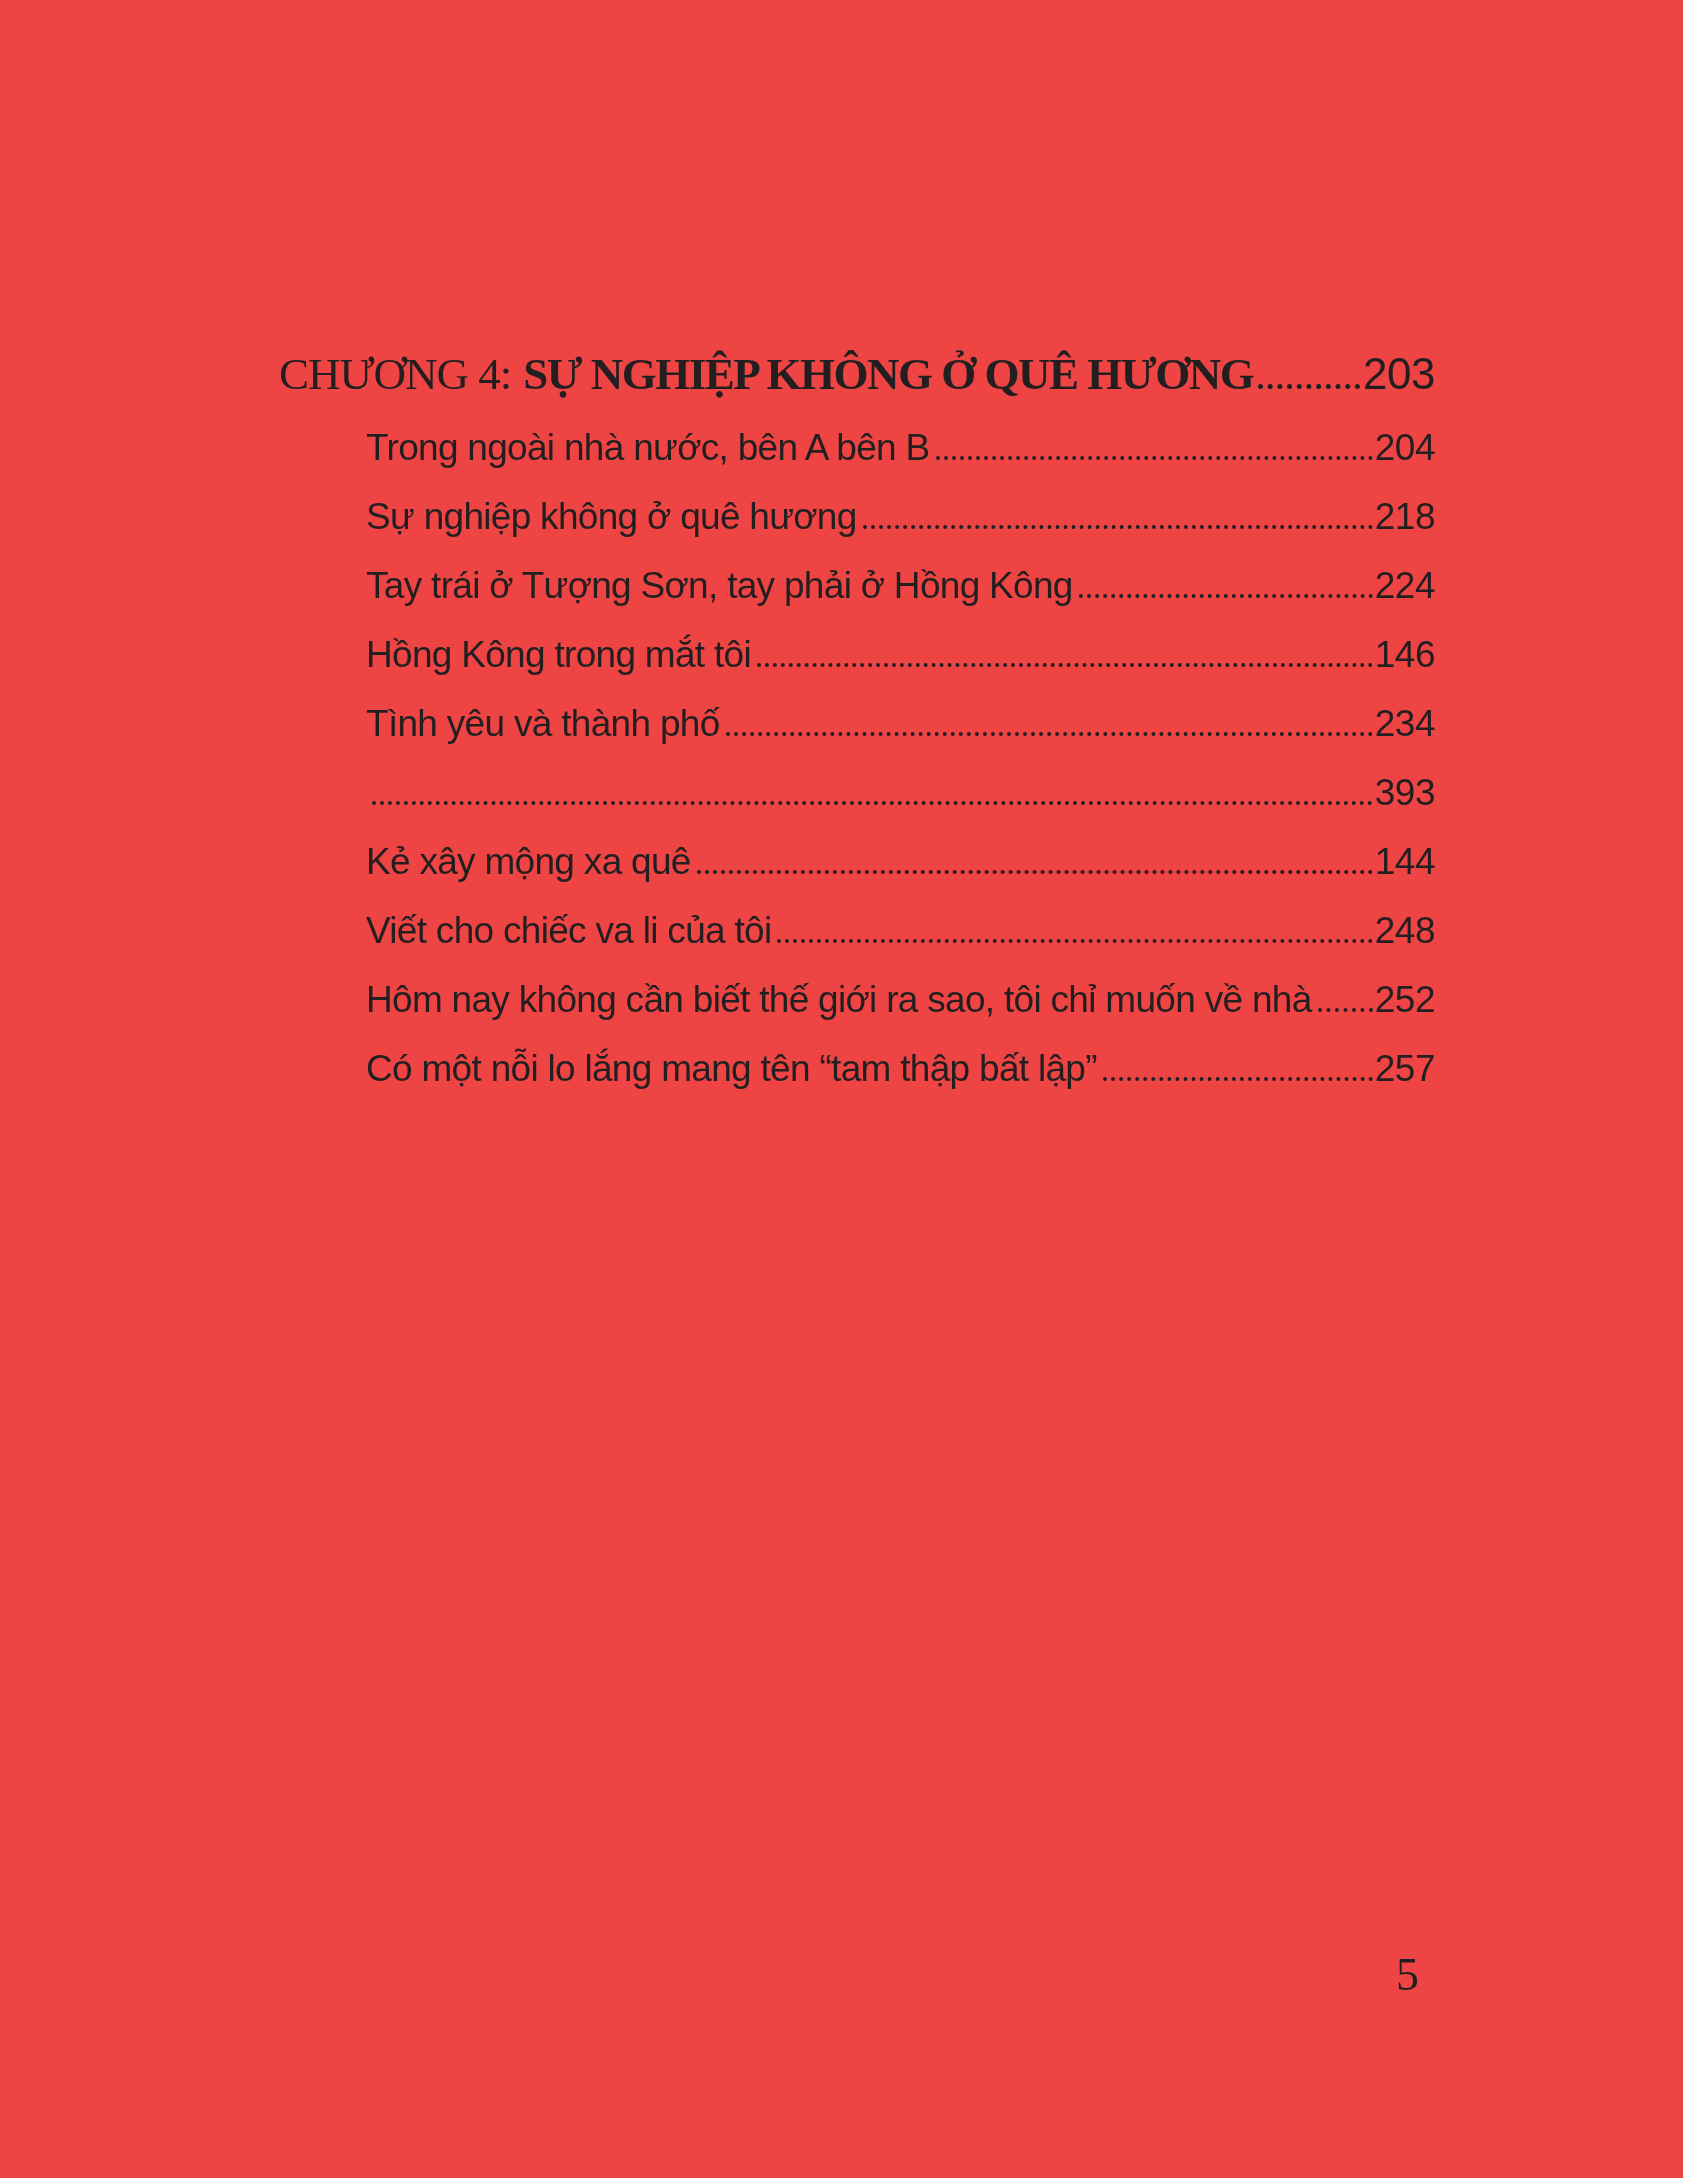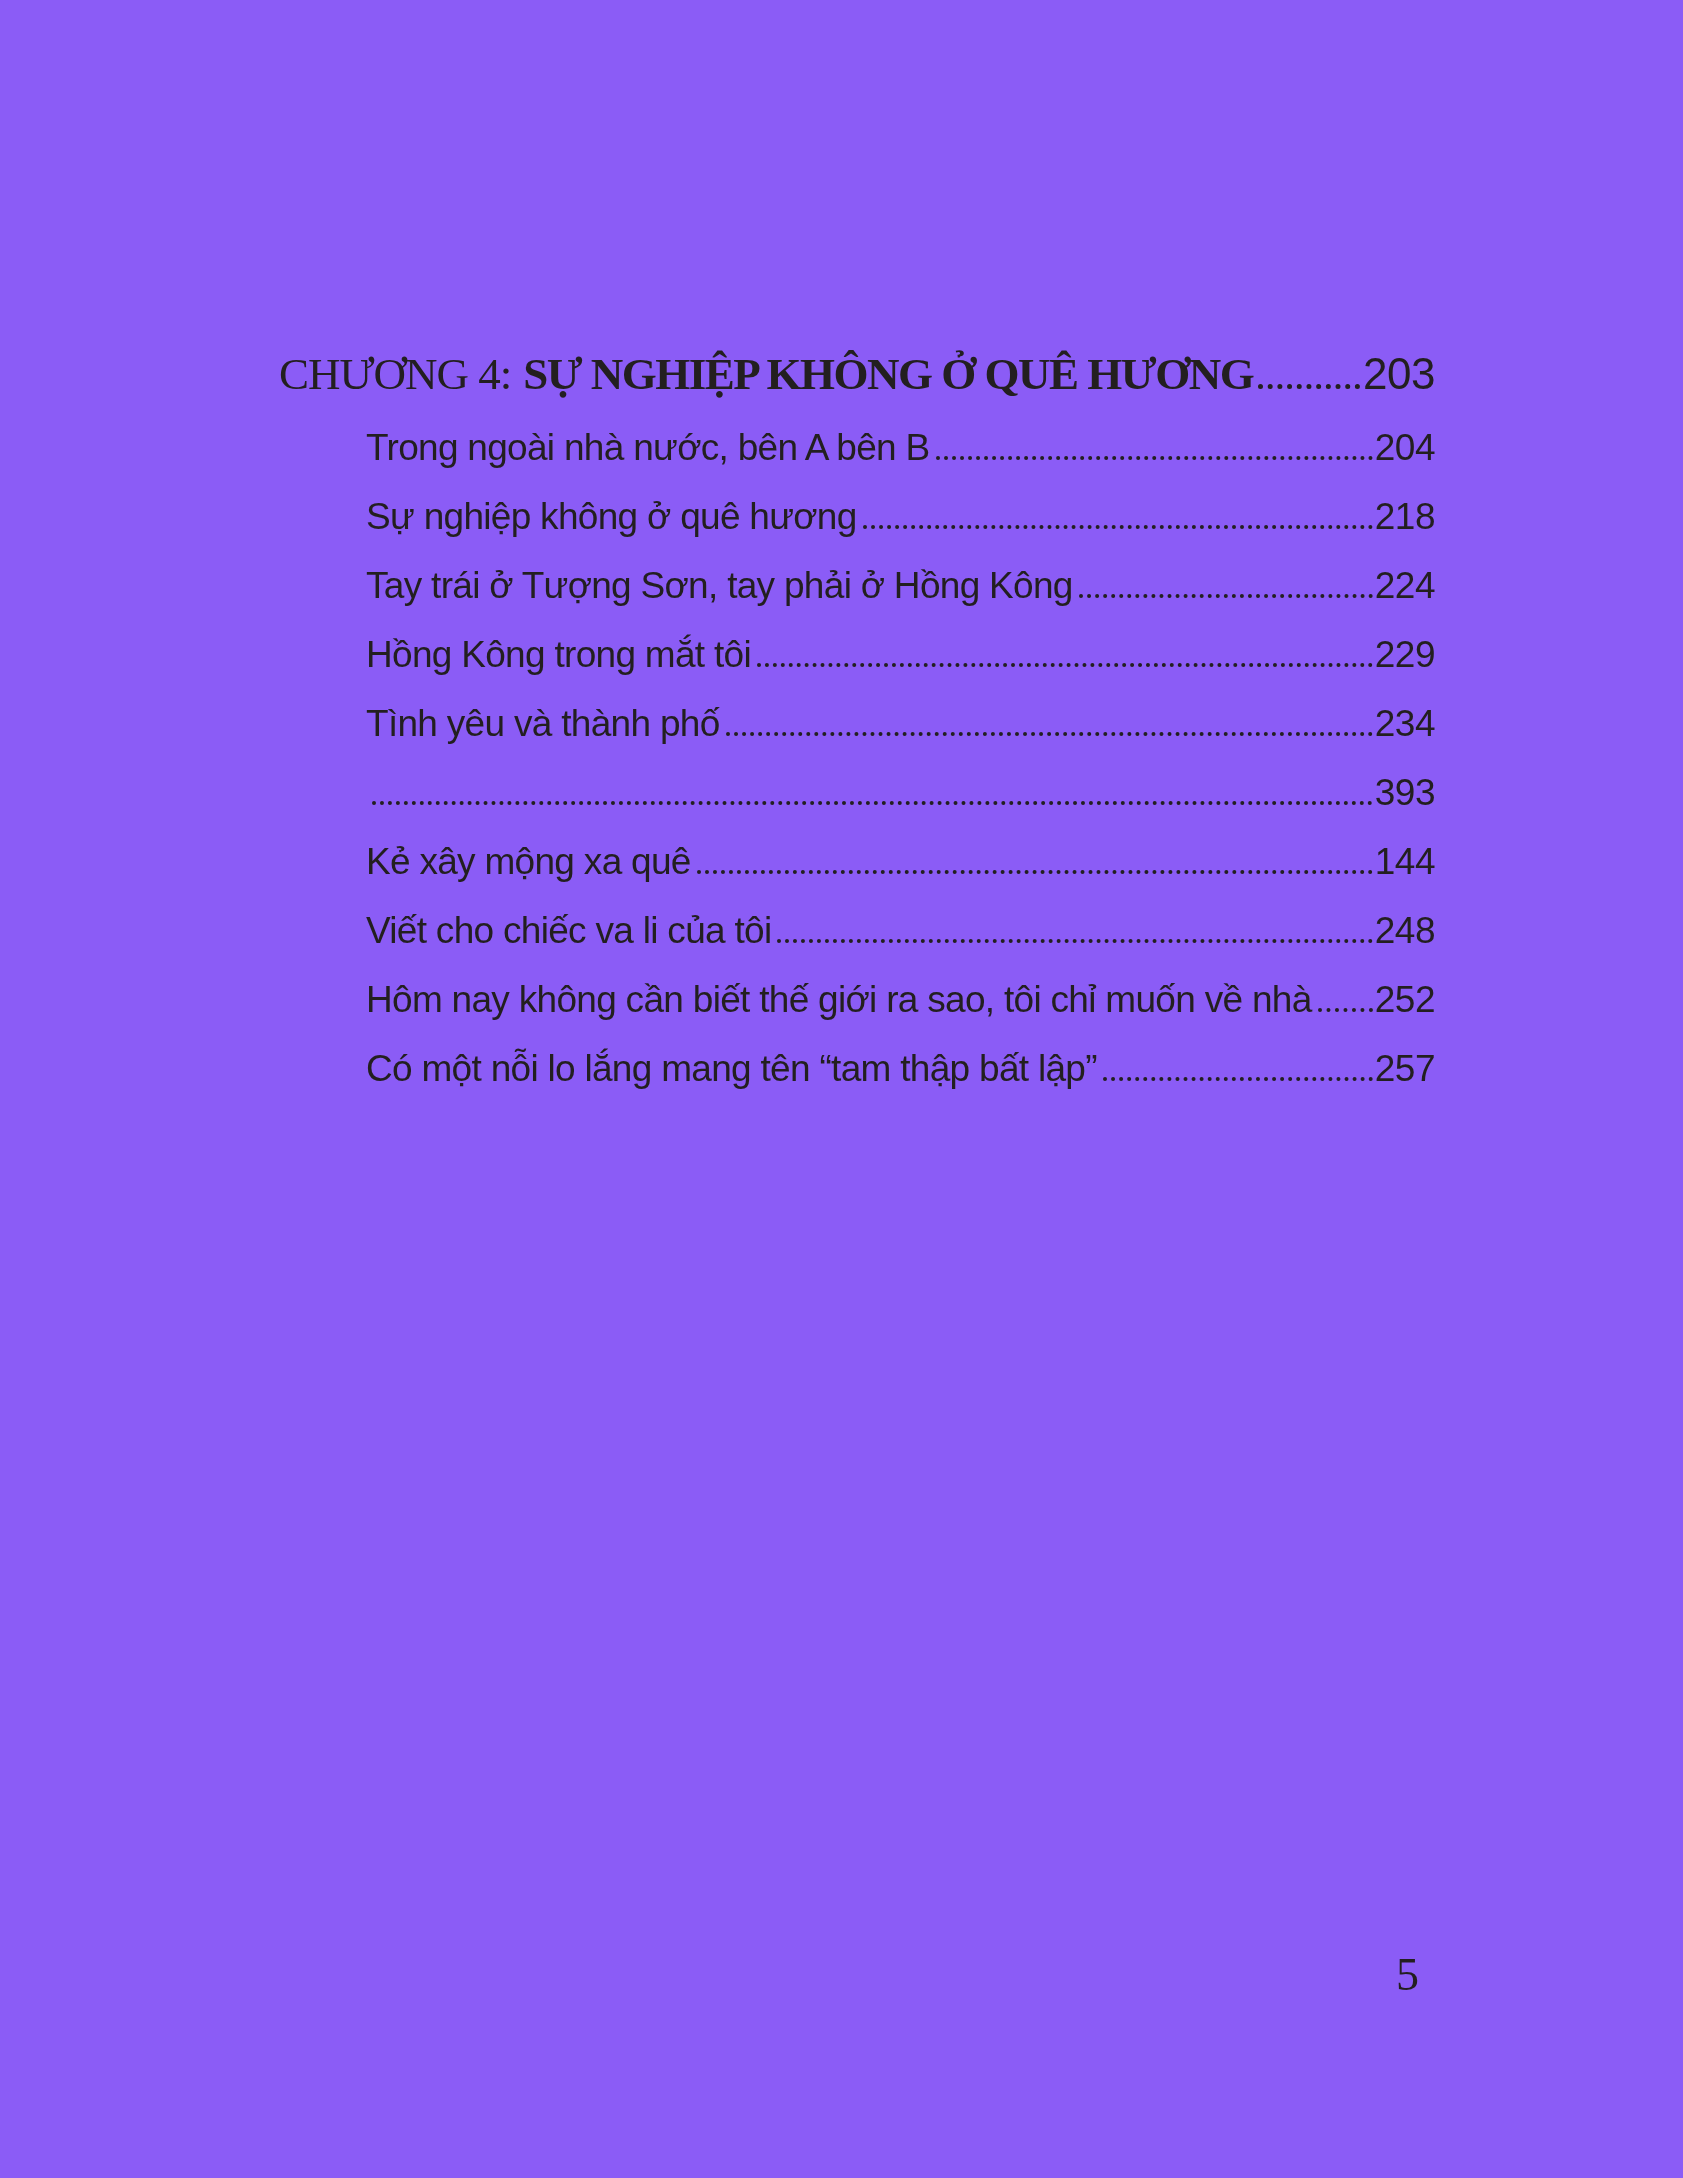--- a/index.html
+++ b/index.html
@@ -7,21 +7,21 @@
     width: 1683px;
     height: 2178px;
     background: #ffffff;
     font-family: "Liberation Sans", "DejaVu Sans", sans-serif;
     color: #231f20;
   }
   .page {
     position: relative;
     width: 1683px;
     height: 2178px;
-    background: #8b5cf6;
+    background: #ef4444;
     overflow: hidden;
     text-decoration: underline;
   }
   .toc {
     position: absolute;
     left: 279px;
     top: 348px;
     width: 1156px;
   }
   
@@ -123,21 +123,21 @@
 
       <div class="toc-entry">
         <span class="entry-title">Tay trái ở Tượng Sơn, tay phải ở Hồng Kông</span>
         <span class="leader"></span>
         <span class="entry-page">224</span>
       </div>
 
       <div class="toc-entry">
         <span class="entry-title">Hồng Kông trong mắt tôi</span>
         <span class="leader"></span>
-        <span class="entry-page">229</span>
+        <span class="entry-page">146</span>
       </div>
 
       <div class="toc-entry">
         <span class="entry-title">Tình yêu và thành phố</span>
         <span class="leader"></span>
         <span class="entry-page">234</span>
       </div>
 
       <div class="toc-entry">
         <span class="leader"></span>

